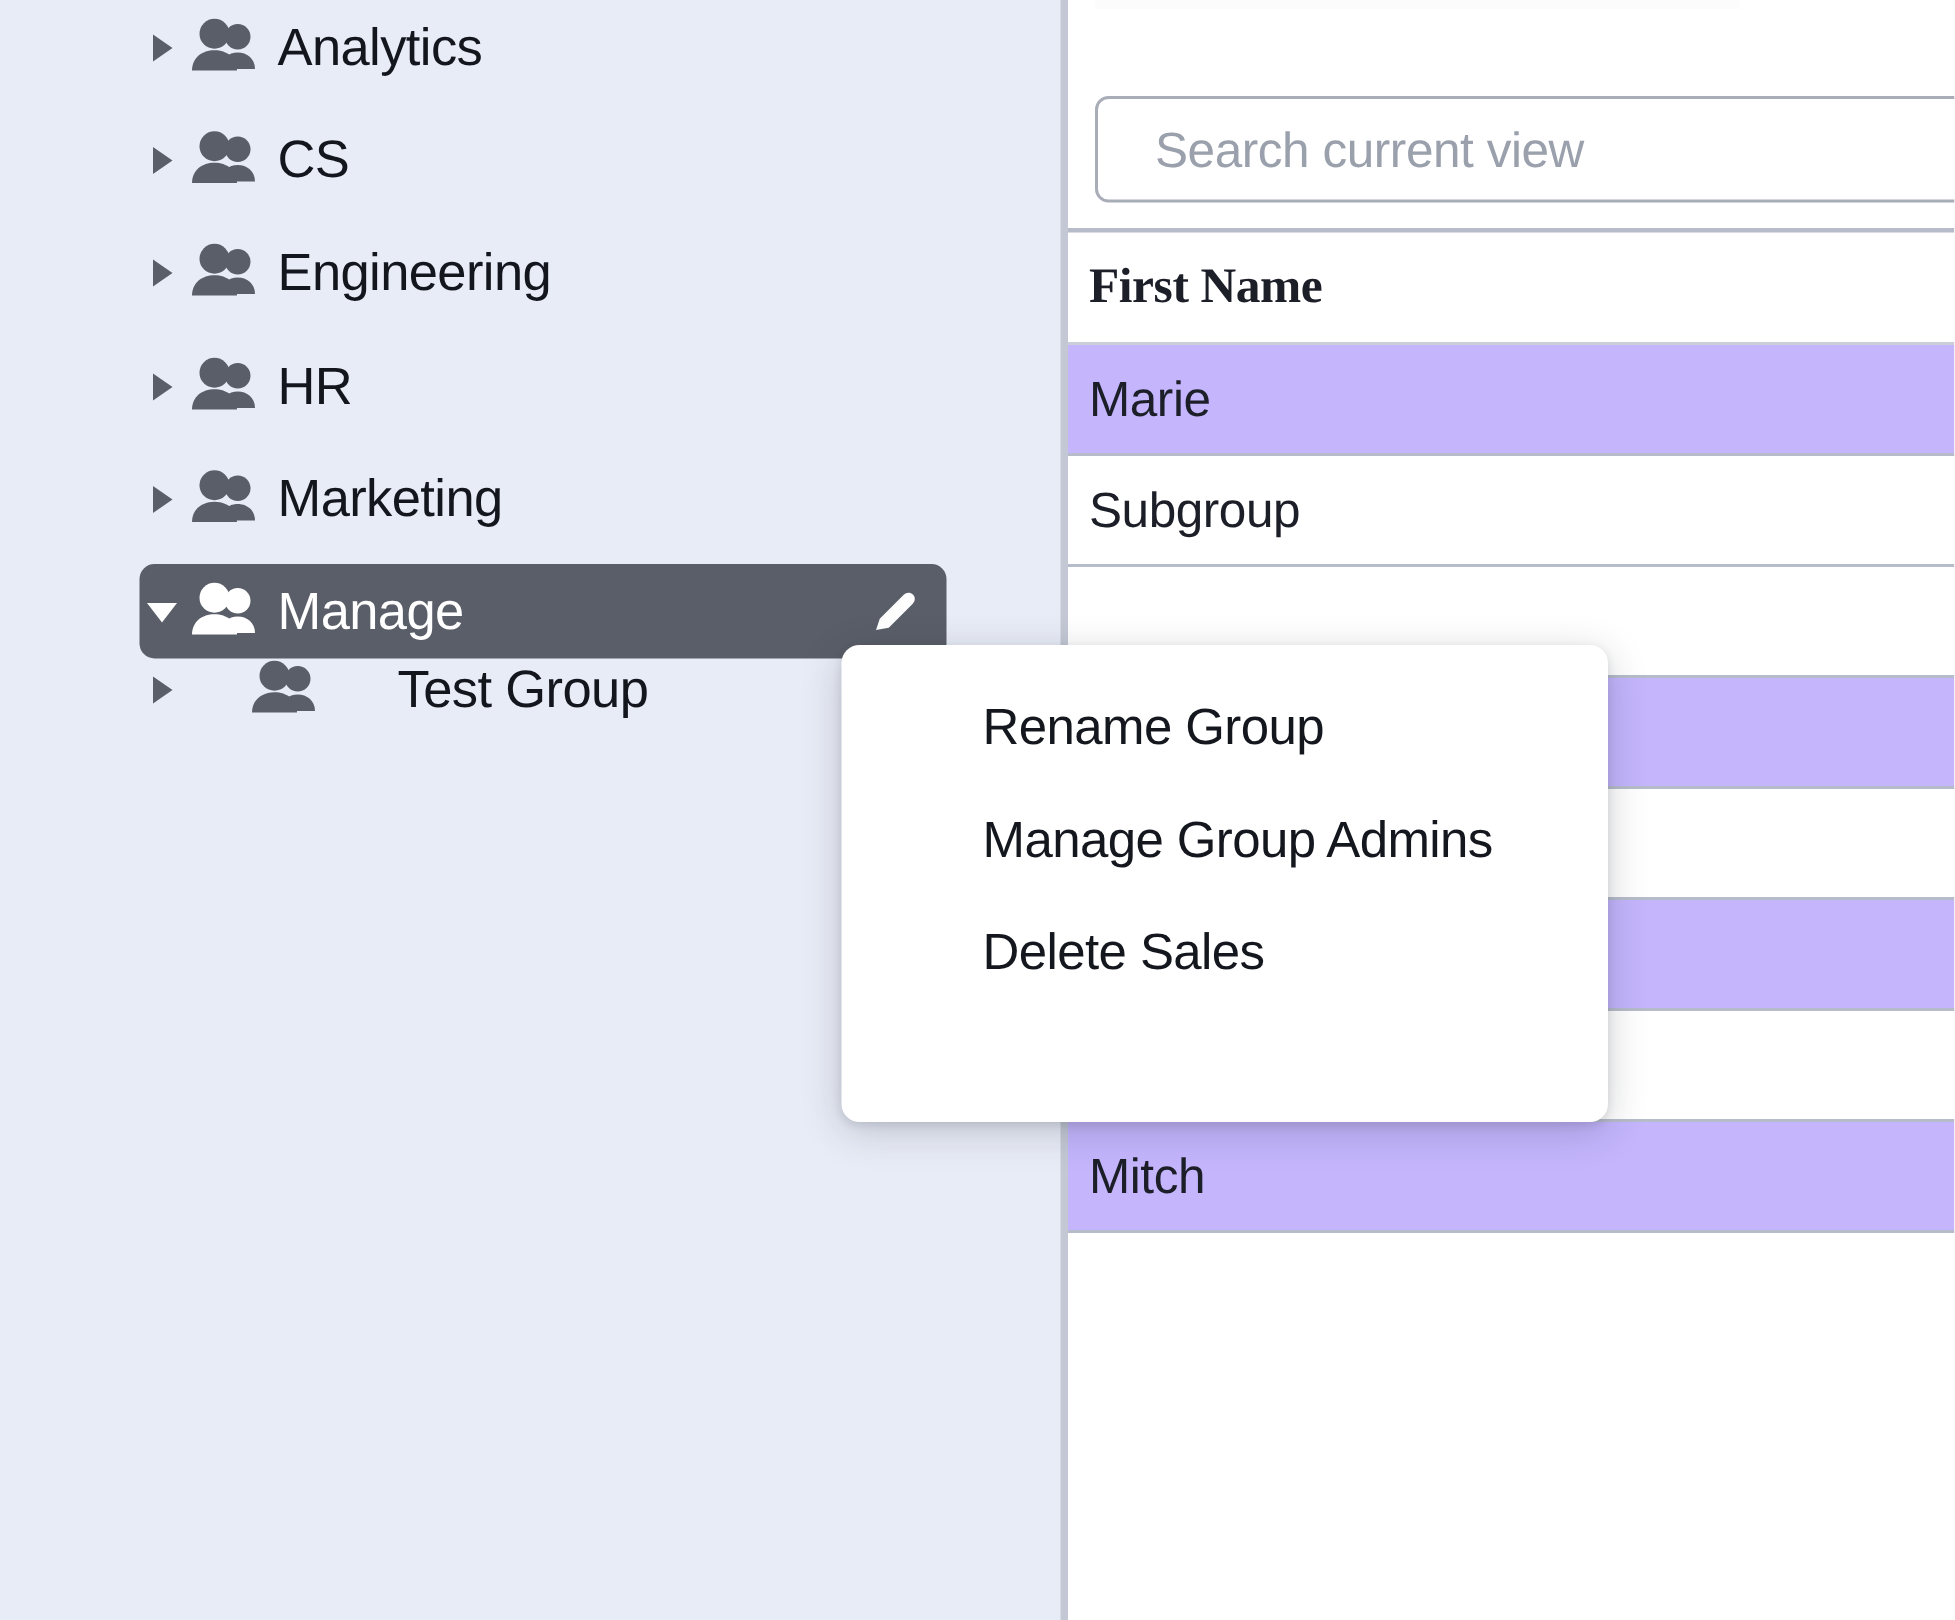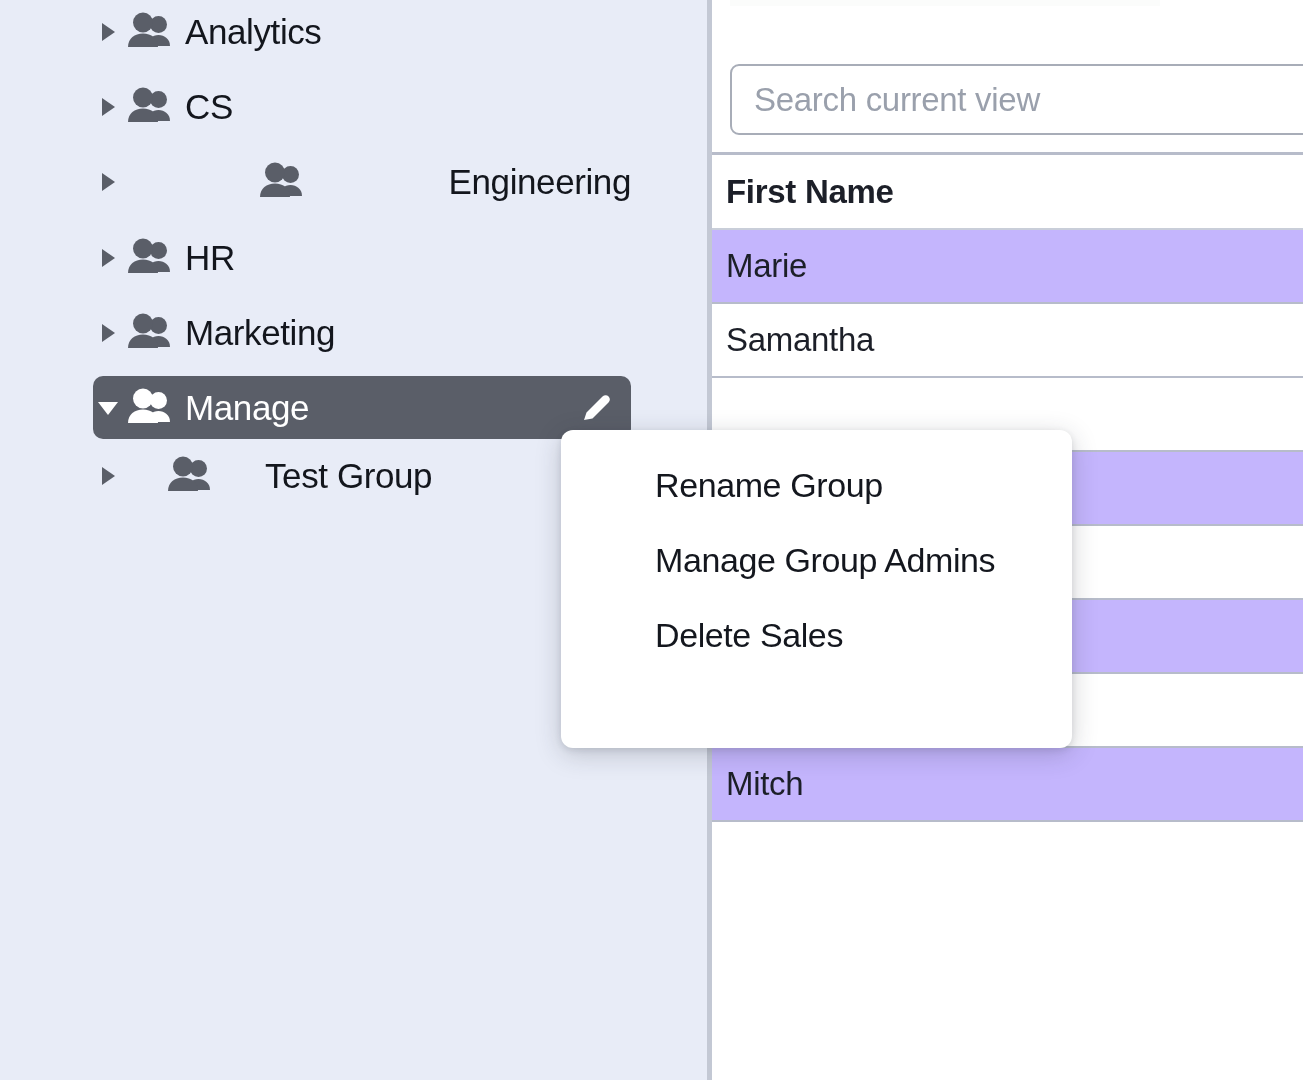--- a/index.html
+++ b/index.html
@@ -98,41 +98,42 @@
     display: flex;
     align-items: center;
   }
   #search-input {
     border: none;
     outline: none;
     background: transparent;
     font-family: "Liberation Sans", sans-serif;
     font-size: 33px;
     color: #2a2e38;
-    padding-left: 22px;
+    padding-left: 38px;
     width: 510px;
     height: 100%;
     letter-spacing: -0.3px;
   }
   #search-input::placeholder { color: #9aa0ac; opacity: 1; }
 
   
   #table {
     position: absolute;
     left: 0; top: 152px;
     width: 591px;
   }
   #table-head {
     height: 78px;
     border-top: 3px solid #b7bcca;
     border-bottom: 2px solid #c9ced9;
     background: #ffffff;
     display: flex;
     align-items: center;
     padding-left: 14px;
+    font-family: Liberation Serif, serif;
   }
   #table-head .col-title {
     font-size: 33px;
     font-weight: bold;
     color: #1c1f28;
     letter-spacing: -0.3px;
   }
   .trow {
     height: 74px;
     display: flex;
@@ -208,21 +209,21 @@
           <span class="grp-icon">
             <svg width="54" height="40" viewBox="0 0 54 40" aria-hidden="true">
               <circle cx="33.5" cy="12.5" r="8.5" fill="#5a5e68"></circle>
               <path d="M22 34 c0-7 5.5-11 11.5-11 S45 27 45 34 z" fill="#5a5e68"></path>
               <circle cx="18" cy="10.5" r="10" fill="#5a5e68"></circle>
               <path d="M3 35 c0-8.5 6.7-13.5 15-13.5 S33 26.5 33 35 z" fill="#5a5e68"></path>
             </svg>
           </span>
           <span class="tree-label">CS</span>
         </div>
-        <div class="tree-item" style="top: 150px; justify-content: space-between;">
+        <div class="tree-item" style="top: 150px;">
           <span class="caret">
             <svg width="18" height="22" viewBox="0 0 18 22" aria-hidden="true">
               <path d="M3 2 L16 11 L3 20 Z" fill="#5a5e68"></path>
             </svg>
           </span>
           <span class="grp-icon">
             <svg width="54" height="40" viewBox="0 0 54 40" aria-hidden="true">
               <circle cx="33.5" cy="12.5" r="8.5" fill="#5a5e68"></circle>
               <path d="M22 34 c0-7 5.5-11 11.5-11 S45 27 45 34 z" fill="#5a5e68"></path>
               <circle cx="18" cy="10.5" r="10" fill="#5a5e68"></circle>
@@ -277,21 +278,21 @@
               <path d="M3 35 c0-8.5 6.7-13.5 15-13.5 S33 26.5 33 35 z" fill="#ffffff"></path>
             </svg>
           </span>
           <span class="tree-label">Manage</span>
           <span class="edit-pencil">
             <svg width="38" height="38" viewBox="0 0 38 38" aria-hidden="true">
               <path d="M7 31 L9.5 23.5 L25.5 7.5 C27.3 5.7 30 5.7 31.6 7.4 C33.3 9 33.3 11.7 31.5 13.5 L15.5 29.5 Z" fill="#ffffff"></path>
             </svg>
           </span>
         </div>
-        <div class="tree-item" style="top: 444px; gap: 40px;">
+        <div class="tree-item" style="top: 428px; gap: 40px;">
           <span class="caret">
             <svg width="18" height="22" viewBox="0 0 18 22" aria-hidden="true">
               <path d="M3 2 L16 11 L3 20 Z" fill="#5a5e68"></path>
             </svg>
           </span>
           <span class="grp-icon">
             <svg width="54" height="40" viewBox="0 0 54 40" aria-hidden="true">
               <circle cx="33.5" cy="12.5" r="8.5" fill="#5a5e68"></circle>
               <path d="M22 34 c0-7 5.5-11 11.5-11 S45 27 45 34 z" fill="#5a5e68"></path>
               <circle cx="18" cy="10.5" r="10" fill="#5a5e68"></circle>
@@ -315,21 +316,21 @@
 
     <div id="table">
       <div id="table-head">
         <span class="col-title">First Name</span>
       </div>
       <div id="table-body">
           <div class="trow alt">
             <span class="cell">Marie</span>
           </div>
           <div class="trow">
-            <span class="cell">Samantha</span>
+            <span class="cell">Subgroup</span>
           </div>
           <div class="trow">
             <span class="cell"></span>
           </div>
           <div class="trow alt">
             <span class="cell"></span>
           </div>
           <div class="trow">
             <span class="cell"></span>
           </div>

